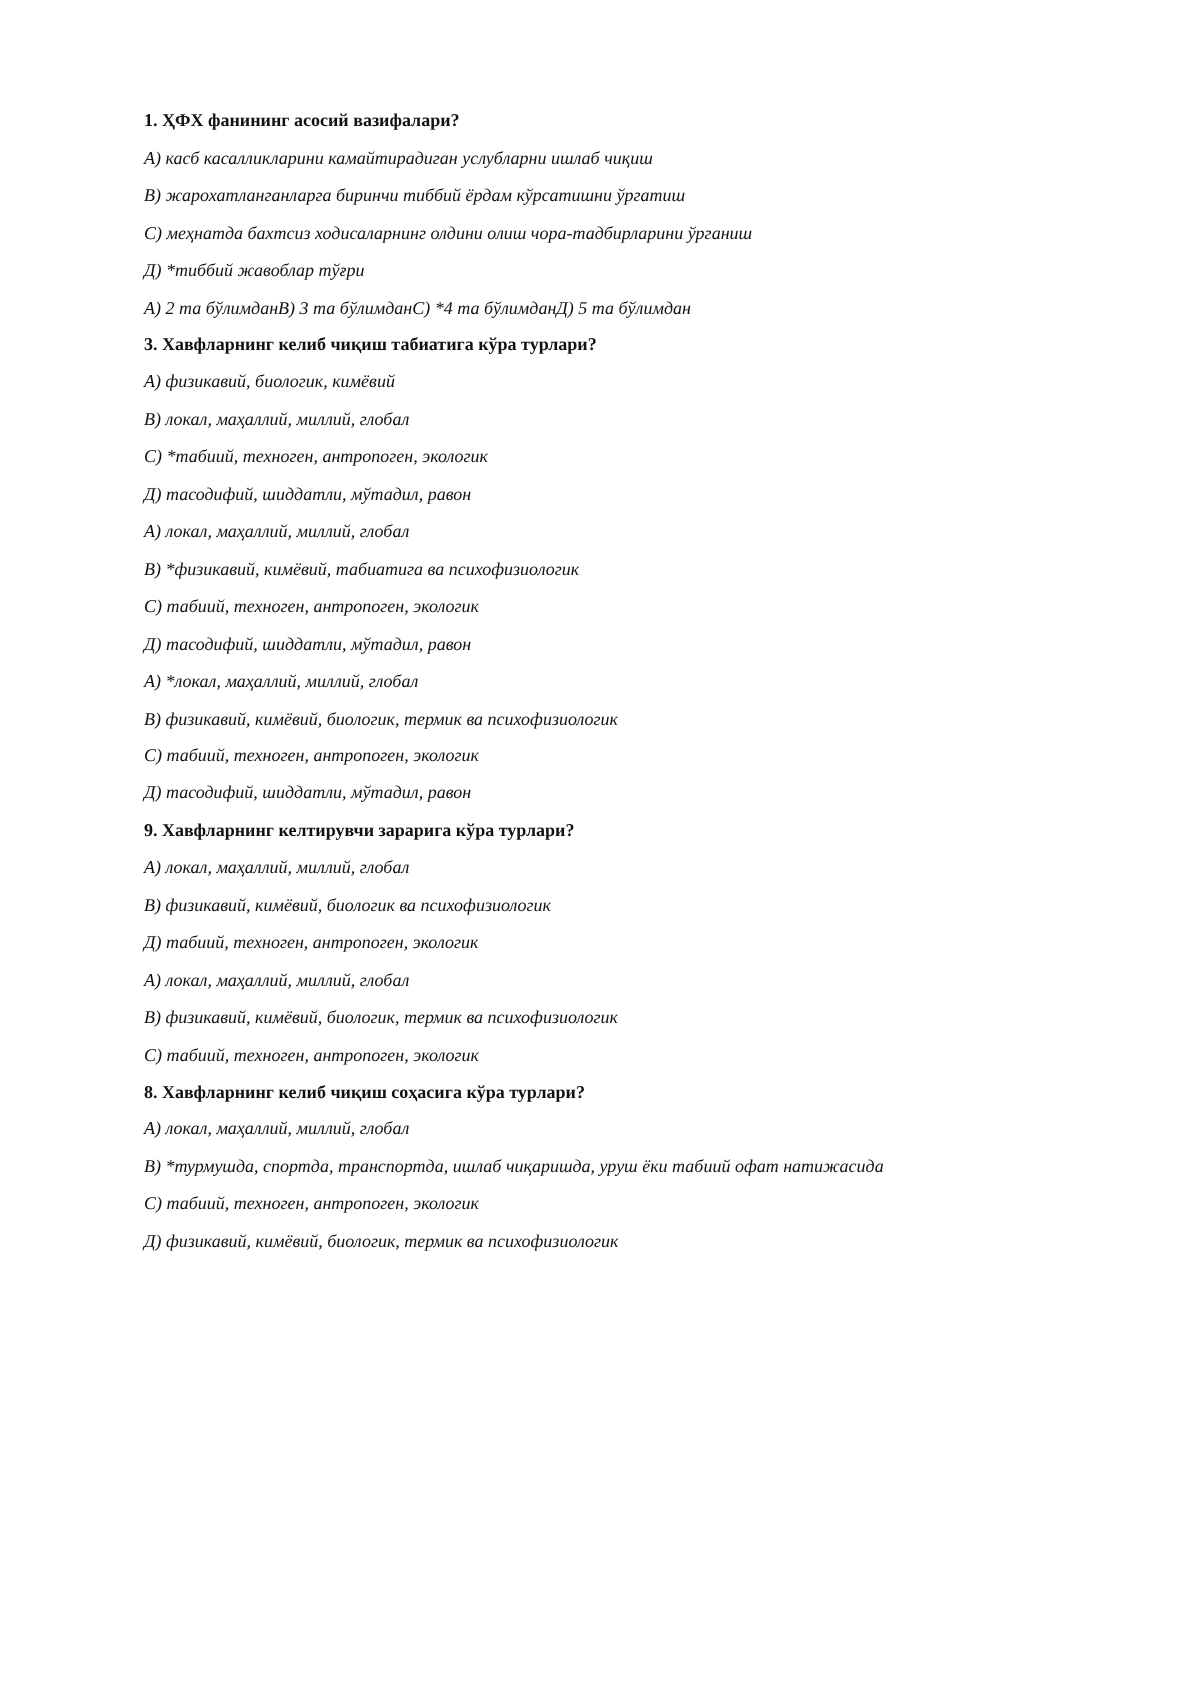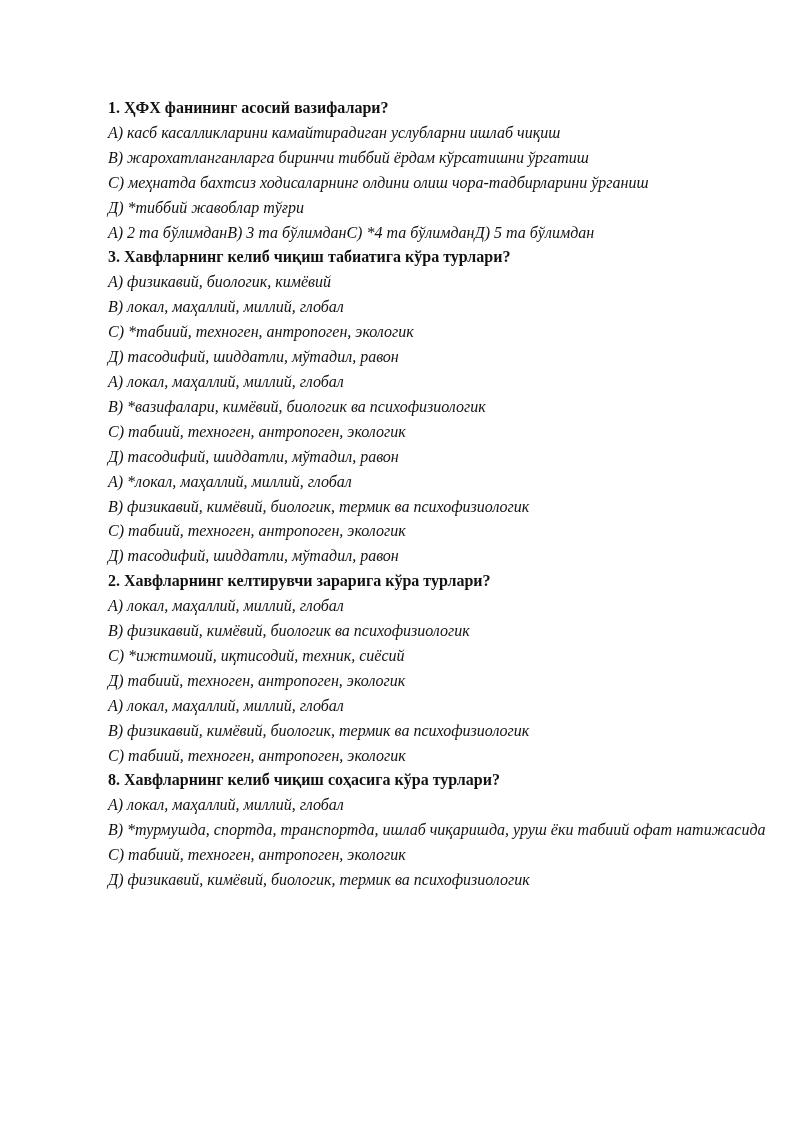--- a/index.html
+++ b/index.html
@@ -1,26 +1,25 @@
 <!DOCTYPE html>
 <html><head>
 <meta charset="utf-8">
 <style>
   html, body { margin: 0; padding: 0; background: #ffffff; }
   body { width: 800px; height: 1131px; overflow: hidden; position: relative; }
   .page {
     position: absolute;
-    left: 108px;
+    left: 96px;
     top: 68px;
     width: 672px;
     font-family: "Liberation Serif", "DejaVu Serif", serif;
-    font-size: 16px;
+    font-size: 12px;
     line-height: 24.9px;
     color: #111111;
-    margin-top: 28px;
   }
   .q { font-weight: bold; margin: 0; }
   .opt { margin: 0; font-weight: normal; font-style: italic; }
   .block { margin: 0; padding: 0; }
 </style>
 </head>
 <body>
 
 <div class="page">
 
@@ -39,37 +38,36 @@
   <div class="block">
     <p class="q">3. Хавфларнинг келиб чиқиш табиатига кўра турлари?</p>
     <p class="opt">А) физикавий, биологик, кимёвий</p>
     <p class="opt">В) локал, маҳаллий, миллий, глобал</p>
     <p class="opt">С) *табиий, техноген, антропоген, экологик</p>
     <p class="opt">Д) тасодифий, шиддатли, мўтадил, равон</p>
   </div>
 
   <div class="block">
     <p class="opt">А) локал, маҳаллий, миллий, глобал</p>
-    <p class="opt">В) *вазифалари, кимёвий, биологик ва психофизиологик</p>
+    <p class="opt">В) *физикавий, кимёвий, табиатига ва психофизиологик</p>
     <p class="opt">С) табиий, техноген, антропоген, экологик</p>
     <p class="opt">Д) тасодифий, шиддатли, мўтадил, равон</p>
   </div>
 
   <div class="block">
     <p class="opt">А) *локал, маҳаллий, миллий, глобал</p>
     <p class="opt">В) физикавий, кимёвий, биологик, термик ва психофизиологик</p>
     <p class="opt">С) табиий, техноген, антропоген, экологик</p>
     <p class="opt">Д) тасодифий, шиддатли, мўтадил, равон</p>
   </div>
 
   <div class="block">
-    <p class="q">2. Хавфларнинг келтирувчи зарарига кўра турлари?</p>
+    <p class="q">9. Хавфларнинг келтирувчи зарарига кўра турлари?</p>
     <p class="opt">А) локал, маҳаллий, миллий, глобал</p>
     <p class="opt">В) физикавий, кимёвий, биологик ва психофизиологик</p>
-    <p class="opt">С) *ижтимоий, иқтисодий, техник, сиёсий</p>
     <p class="opt">Д) табиий, техноген, антропоген, экологик</p>
   </div>
 
   <div class="block">
     <p class="opt">А) локал, маҳаллий, миллий, глобал</p>
     <p class="opt">В) физикавий, кимёвий, биологик, термик ва психофизиологик</p>
     <p class="opt">С) табиий, техноген, антропоген, экологик</p>
   </div>
 
   <div class="block">

